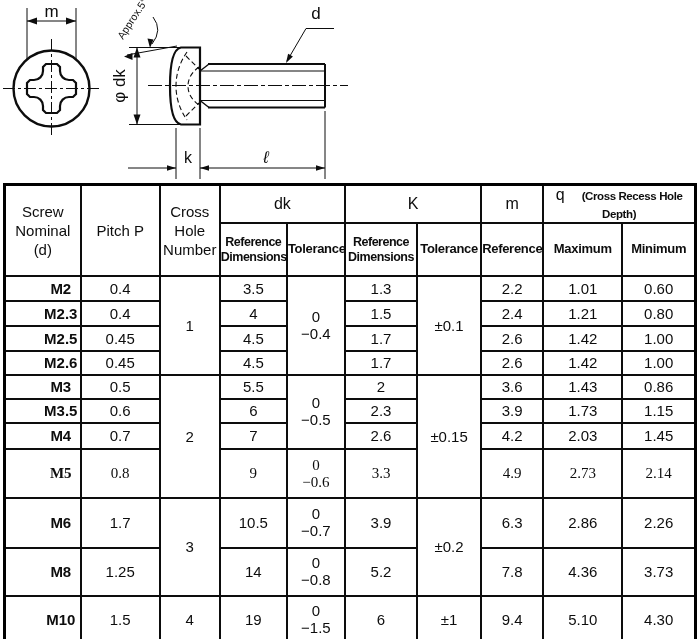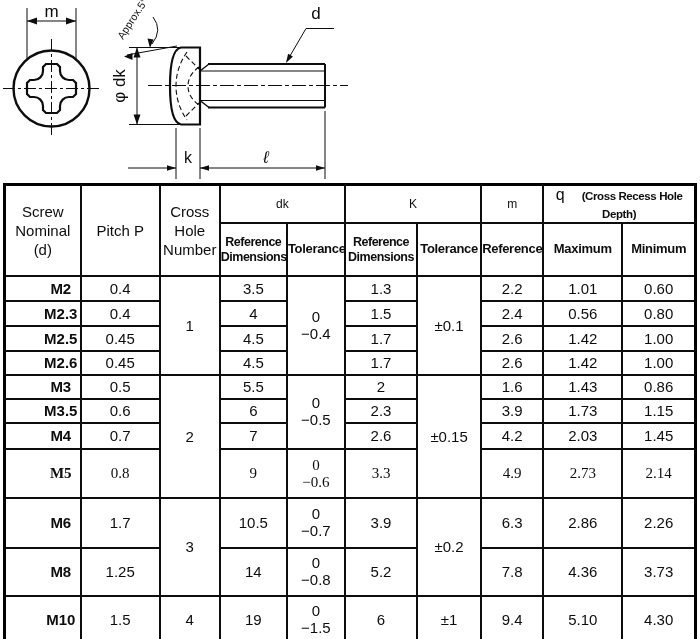--- a/index.html
+++ b/index.html
@@ -14,21 +14,21 @@
     width:694px;margin:0 auto;border:3px solid #000000;
   }
   th,td{
     border:2px solid #0d0d0d;padding:0;text-align:center;vertical-align:middle;
     color:#0d0d0d;white-space:pre-line;overflow:hidden;
   }
   td{font-size:15px;line-height:1.18;}
   td.nom{font-weight:700;padding-left:36px;}
   td.tol{line-height:1.12;}
   .hmain{font-size:15px;font-weight:400;line-height:1.28;}
-  .hgroup{font-size:12px;font-weight:400;}
+  .hgroup{font-size:16px;font-weight:400;}
   .hsub{font-size:13px;font-weight:700;letter-spacing:-0.3px;line-height:1.15;}
   .hsm{font-size:12.5px;letter-spacing:-0.5px;}
   .qmain{font-size:16px;font-weight:400;}
   .qsub{font-size:11.5px;font-weight:700;letter-spacing:-0.4px;margin-left:17px;}
   tr.rh1{height:27px;} tr.rh2{height:53px;}
   tr.r24{height:24px;} tr.r25{height:25px;} tr.r26{height:26px;}
   tr.r48{height:48px;} tr.r49{height:49px;font-family:Liberation Serif, serif;} tr.r50{height:50px;}
 </style>
 </head>
 <body>
@@ -160,21 +160,21 @@
         <td>2.2</td>
         <td>1.01</td>
         <td>0.60</td>
       </tr>
       <tr class="r25">
         <td class="nom">M2.3</td>
         <td>0.4</td>
         <td>4</td>
         <td>1.5</td>
         <td>2.4</td>
-        <td>0.56</td>
+        <td>1.21</td>
         <td>0.80</td>
       </tr>
       <tr class="r25">
         <td class="nom">M2.5</td>
         <td>0.45</td>
         <td>4.5</td>
         <td>1.7</td>
         <td>2.6</td>
         <td>1.42</td>
         <td>1.00</td>
@@ -190,21 +190,21 @@
       </tr>
       <tr class="r24">
         <td class="nom">M3</td>
         <td>0.5</td>
         <td rowspan="4">2</td>
         <td>5.5</td>
         <td rowspan="3" class="tol">0
 −0.5</td>
         <td>2</td>
         <td rowspan="4">±0.15</td>
-        <td>1.6</td>
+        <td>3.6</td>
         <td>1.43</td>
         <td>0.86</td>
       </tr>
       <tr class="r24">
         <td class="nom">M3.5</td>
         <td>0.6</td>
         <td>6</td>
         <td>2.3</td>
         <td>3.9</td>
         <td>1.73</td>

